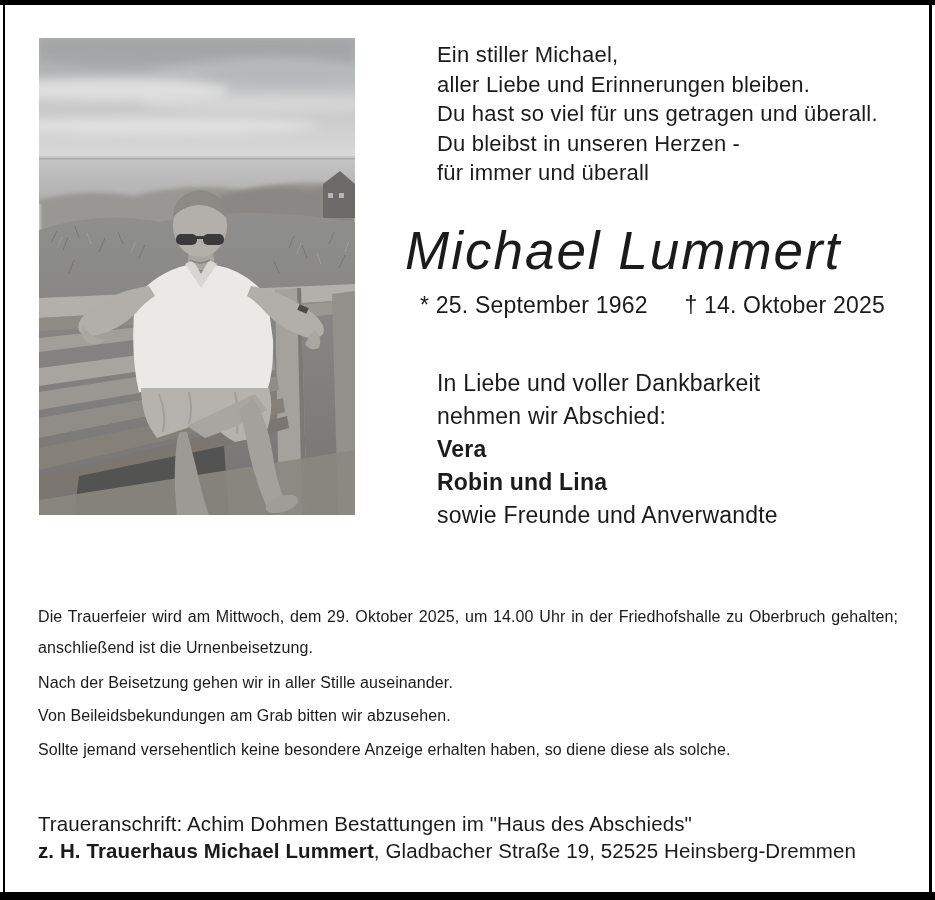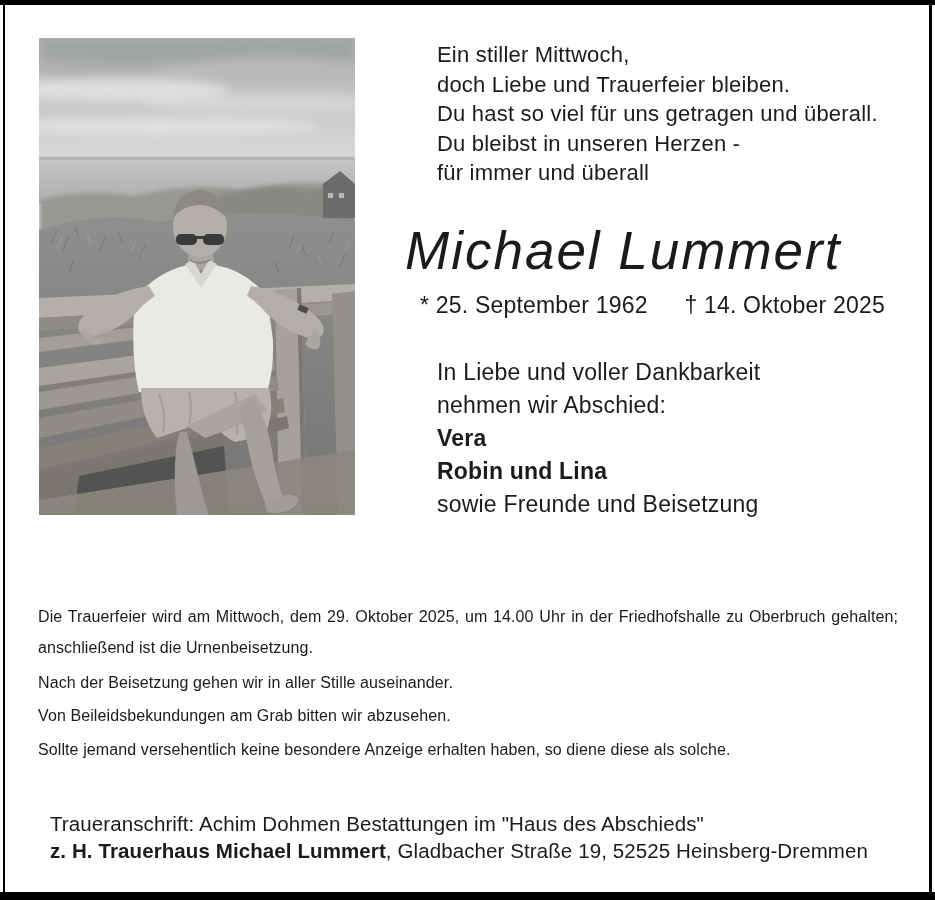--- a/index.html
+++ b/index.html
@@ -19,28 +19,28 @@
   .photo svg{display:block;width:100%;height:100%;}
 
   .poem{position:absolute;left:437px;top:40px;font-size:22px;line-height:29.6px;letter-spacing:.2px;}
   .name{
     position:absolute;left:405px;top:220px;font-size:53px;font-style:italic;
     letter-spacing:2px;white-space:nowrap;font-weight:400;
   }
   .dates{position:absolute;left:420px;top:292px;font-size:23px;white-space:nowrap;letter-spacing:.2px;}
   .dates .death{margin-left:30px;margin-top:40px;}
 
-  .farewell{position:absolute;left:437px;top:356px;font-size:23px;line-height:33px;letter-spacing:.2px;}
+  .farewell{position:absolute;left:437px;top:367px;font-size:23px;line-height:33px;letter-spacing:.2px;}
   .farewell .bold{font-weight:bold;}
 
   .service{position:absolute;left:38px;top:602px;width:860px;font-size:16px;line-height:30.8px;letter-spacing:.1px;}
   .service p{margin:0 0 3px 0;}
   .service p.justify{text-align:justify;margin-bottom:4px;}
 
-  .address{position:absolute;left:38px;top:810px;font-size:20.5px;line-height:27px;letter-spacing:.1px;margin-left:12px;}
+  .address{position:absolute;left:38px;top:810px;font-size:20.5px;line-height:27px;letter-spacing:.1px;}
   .address .bold{font-weight:bold;}
 </style>
 </head>
 <body>
 
 <div class="page">
 
   <div class="frame-top"></div>
   <div class="frame-bottom"></div>
   <div class="frame-left"></div>
@@ -158,40 +158,40 @@
 
       <path d="M148,388 Q190,368 216,356 L228,372 Q202,388 166,400 Z" fill="#a9a5a0"></path>
       <path d="M214,360 Q228,382 233,412 Q237,442 246,464 L228,470 Q216,442 210,414 Q205,388 200,372 Z" fill="#a4a09b"></path>
       <ellipse cx="243" cy="466" rx="17" ry="8" fill="#a09c97" transform="rotate(-18 243 466)"></ellipse>
 
       <path d="M148,394 Q156,424 162,450 Q166,466 170,477 L138,477 Q134,440 137,412 Q138,400 141,394 Z" fill="#9d9994"></path>
     </svg>
   </div>
 
   <div class="poem">
-    <div>Ein stiller Mittwoch,</div>
-    <div>doch Liebe und Trauerfeier bleiben.</div>
+    <div>Ein stiller Michael,</div>
+    <div>aller Liebe und Erinnerungen bleiben.</div>
     <div>Du hast so viel für uns getragen und überall.</div>
     <div>Du bleibst in unseren Herzen -</div>
     <div>für immer und überall</div>
   </div>
 
   <div class="name">Michael Lummert</div>
 
   <div class="dates">
     <span class="birth">* 25. September 1962</span>
     <span class="death">† 14. Oktober 2025</span>
   </div>
 
   <div class="farewell">
     <div>In Liebe und voller Dankbarkeit</div>
     <div>nehmen wir Abschied:</div>
     <div class="bold">Vera</div>
     <div class="bold">Robin und Lina</div>
-    <div>sowie Freunde und Beisetzung</div>
+    <div>sowie Freunde und Anverwandte</div>
   </div>
 
   <div class="service">
     <p class="justify">Die Trauerfeier wird am Mittwoch, dem 29. Oktober 2025, um 14.00 Uhr in der Friedhofshalle zu Oberbruch gehalten; anschließend ist die Urnenbeisetzung.</p>
     <p>Nach der Beisetzung gehen wir in aller Stille auseinander.</p>
     <p>Von Beileidsbekundungen am Grab bitten wir abzusehen.</p>
     <p class="justify">Sollte jemand versehentlich keine besondere Anzeige erhalten haben, so diene diese als solche.</p>
   </div>
 
   <div class="address">

